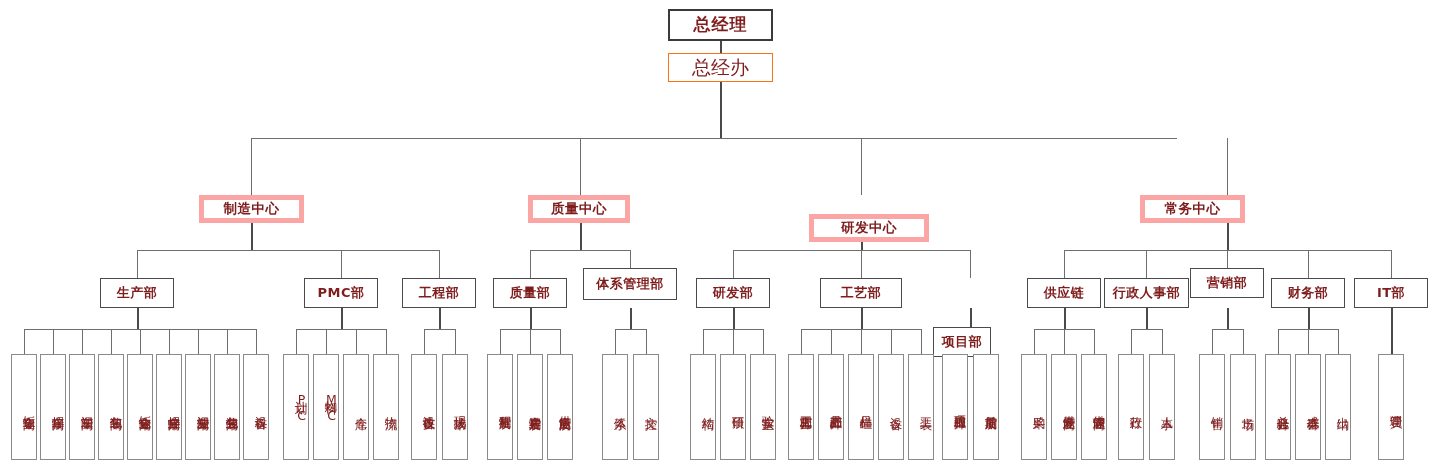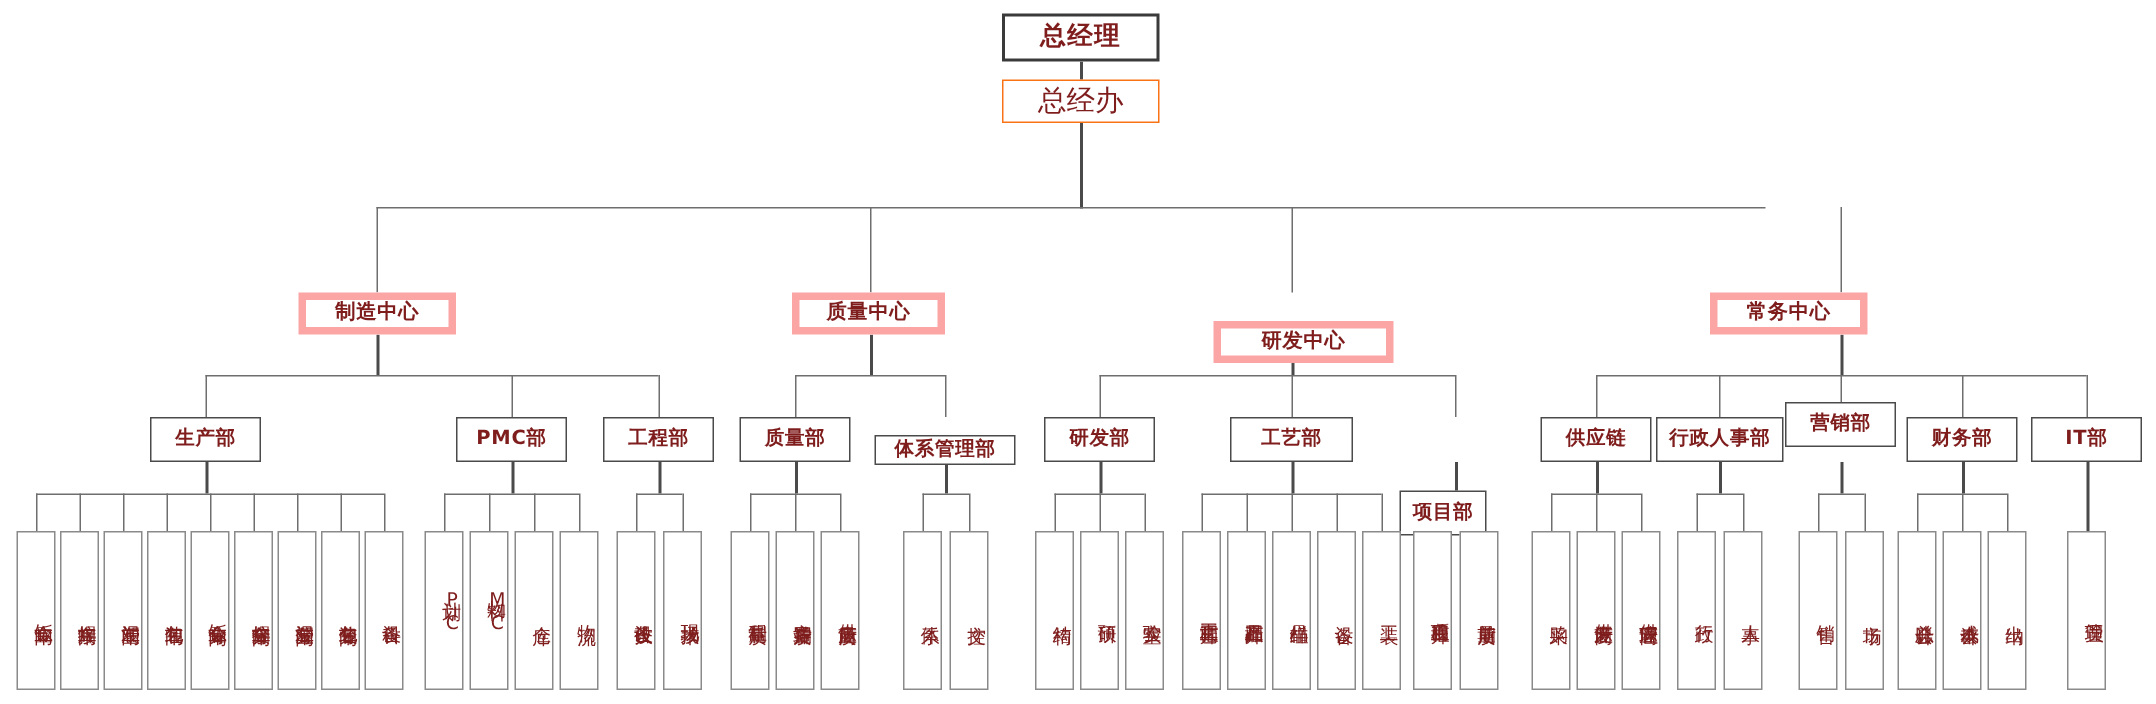--- a/index.html
+++ b/index.html
@@ -197,21 +197,21 @@
 
   <div class="node center" style="left:199px; top:195px; width:105px; height:28px;">制造中心</div>
   <div class="node center" style="left:528px; top:195px; width:102px; height:28px;">质量中心</div>
   <div class="node center" style="left:809px; top:190px; width:120px; height:28px;margin-top:24px;">研发中心</div>
   <div class="node center" style="left:1140px; top:195px; width:105px; height:28px;">常务中心</div>
 
   <div class="node dept" style="left:100px; top:278px; width:74px; height:30px;">生产部</div>
   <div class="node dept" style="left:304px; top:278px; width:74px; height:30px;">PMC部</div>
   <div class="node dept" style="left:402px; top:278px; width:74px; height:30px;">工程部</div>
   <div class="node dept" style="left:493px; top:278px; width:74px; height:30px;">质量部</div>
-  <div class="node dept" style="left:583px; top:290px; width:94px; height:20px;">体系管理部</div>
+  <div class="node dept" style="left:583px; top:268px; width:94px; height:32px;">体系管理部</div>
   <div class="node dept" style="left:696px; top:278px; width:74px; height:30px;">研发部</div>
   <div class="node dept" style="left:820px; top:278px; width:82px; height:30px;">工艺部</div>
   <div class="node dept" style="left:933px; top:296px; width:58px; height:30px;margin-top:31px;">项目部</div>
   <div class="node dept" style="left:1027px; top:278px; width:74px; height:30px;">供应链</div>
   <div class="node dept" style="left:1104px; top:278px; width:85px; height:30px;">行政人事部</div>
   <div class="node dept" style="left:1190px; top:268px; width:74px; height:30px;">营销部</div>
   <div class="node dept" style="left:1271px; top:278px; width:74px; height:30px;">财务部</div>
   <div class="node dept" style="left:1354px; top:278px; width:74px; height:30px;">IT部</div>
 
   <div class="node leaf" style="left:11px; top:354px; width:26px; height:106px;">钣金车间</div>

